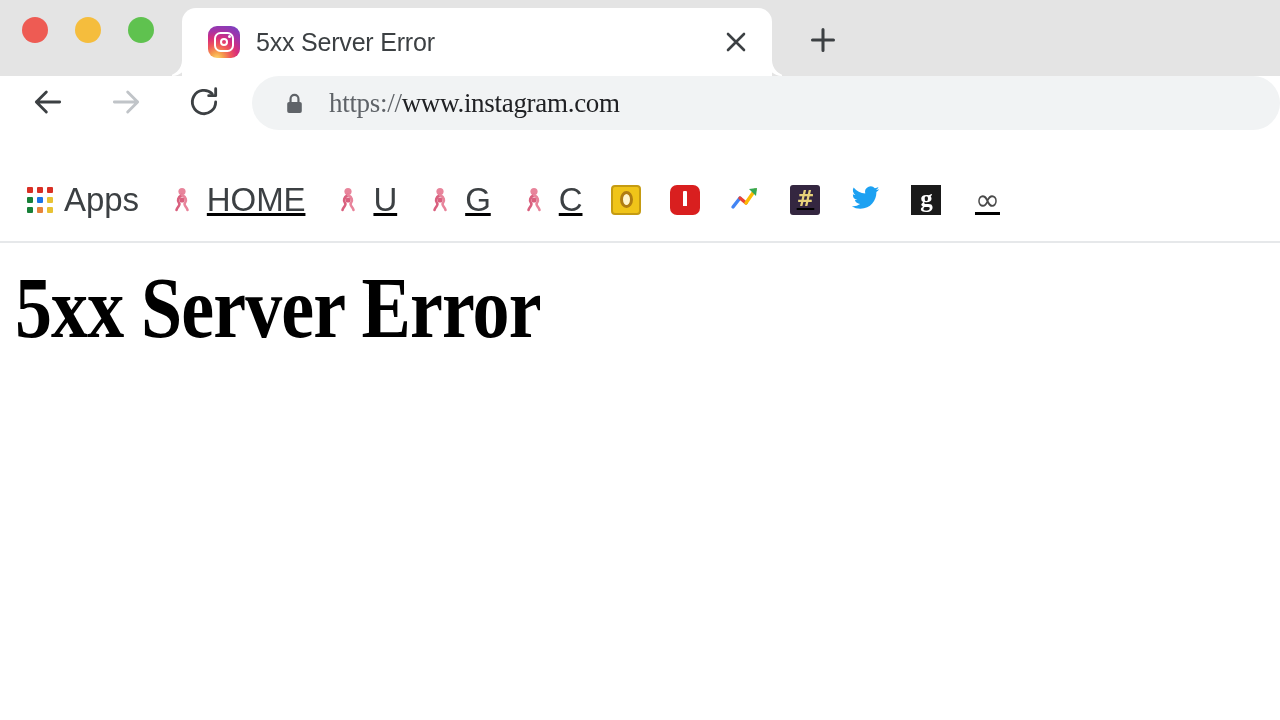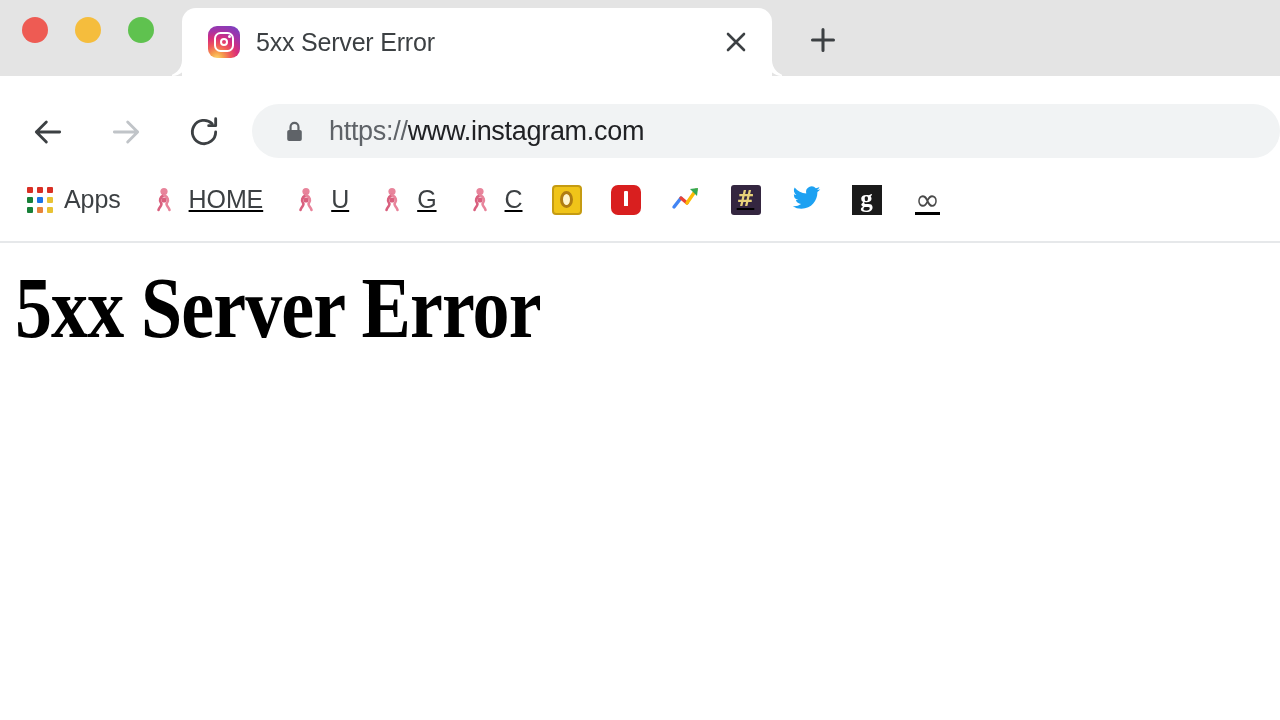--- a/index.html
+++ b/index.html
@@ -142,22 +142,23 @@
     align-items: center;
     justify-content: center;
   }
 
   
   .toolbar {
     position: relative;
     height: 82px;
     background: #ffffff;
     display: flex;
-    align-items: flex-end;
+    align-items: flex-start;
     padding-left: 22px;
+    font-family: Liberation Serif, serif;
   }
   .nav-btn {
     width: 52px;
     height: 52px;
     display: flex;
     align-items: center;
     justify-content: center;
     flex: none;
   }
   .nav-btn.back    { margin-right: 26px; }
@@ -201,21 +202,21 @@
     display: flex;
     align-items: center;
     height: 52px;
     padding: 0 9px;
     border-radius: 6px;
     flex: none;
     white-space: nowrap;
   }
   .bm-label {
     margin-left: 11px;
-    font-size: 25px;
+    font-size: 33px;
     color: #3c4043;
     letter-spacing: -0.1px;
   }
   .bm + .bm { margin-left: 11px; text-decoration: underline; }
 
   
   .apps-grid {
     width: 26px;
     height: 26px;
     display: grid;

